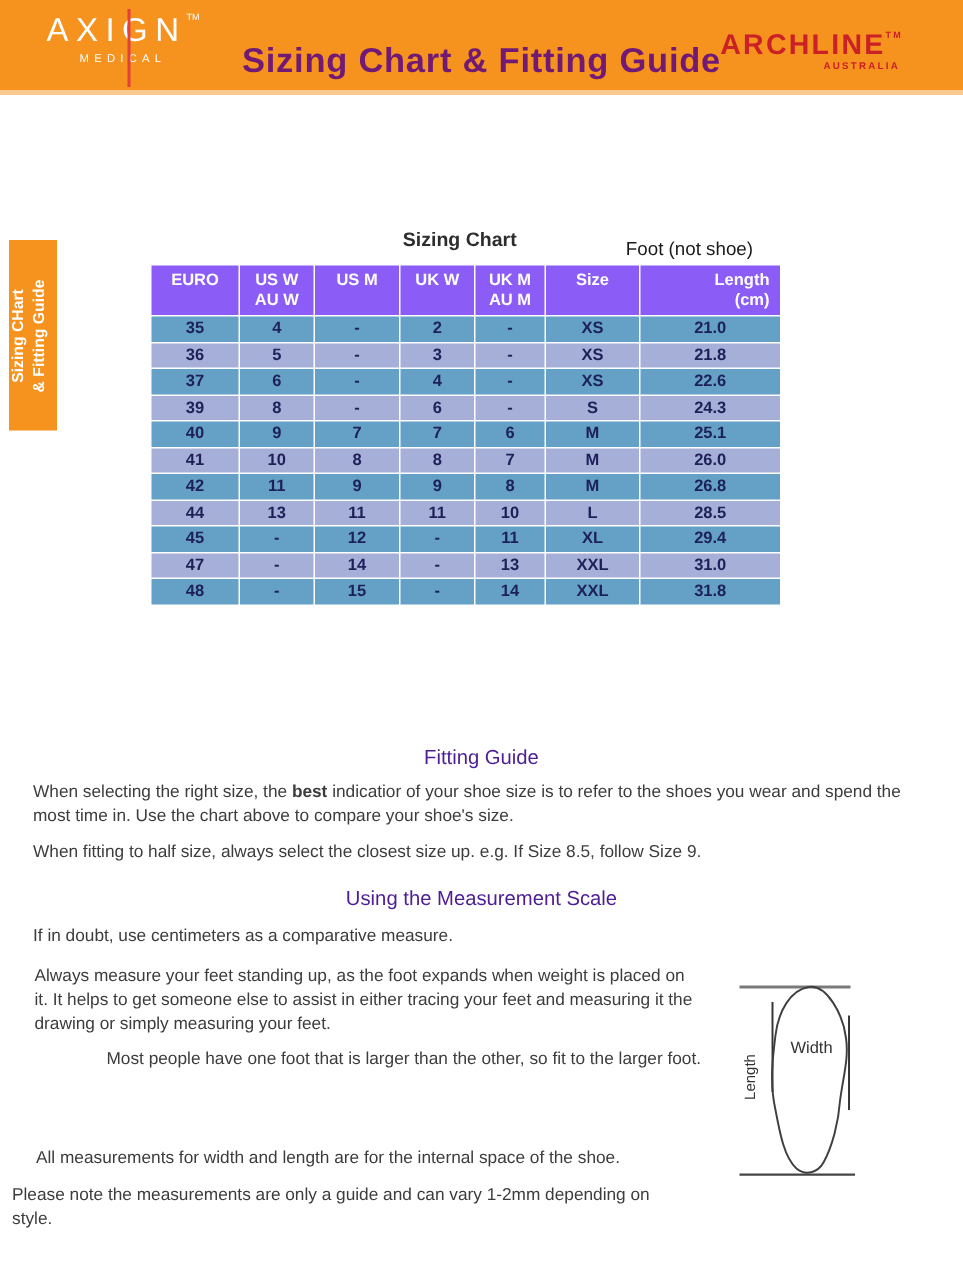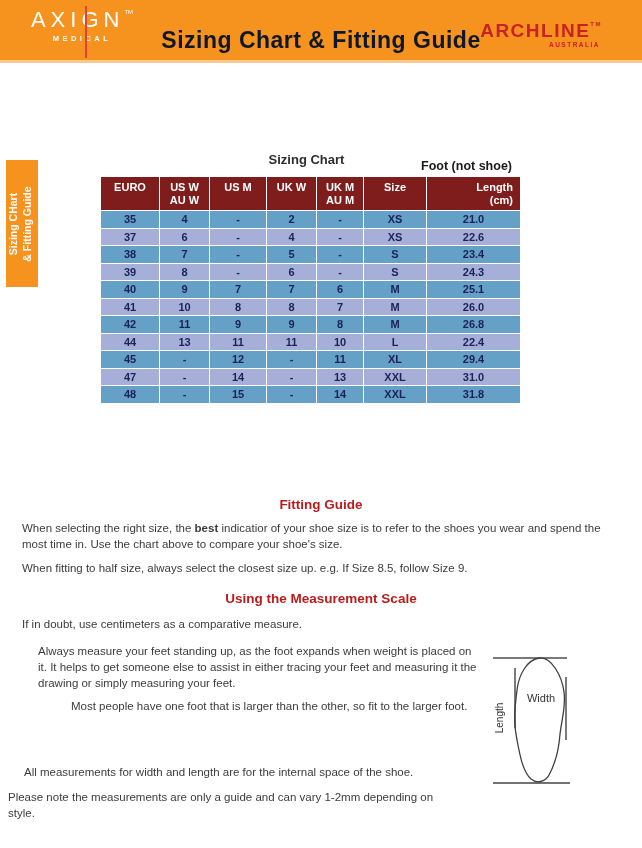--- a/index.html
+++ b/index.html
@@ -6,49 +6,49 @@
   body{
     width:642px;height:848px;position:relative;background:#ffffff;
     font-family:"Liberation Sans", sans-serif;overflow:hidden;
   }
   
   .banner{position:absolute;left:0;top:0;width:642px;height:60px;
     background:#F6921E;border-bottom:3px solid #FAC械;border-bottom:3px solid #FAC98F;}
   .axign{position:absolute;left:28px;top:9px;width:108px;text-align:center;color:#fff;}
   .axign-name{font-size:22px;letter-spacing:5px;font-weight:400;line-height:1;}
   .axign-tm{font-size:6px;vertical-align:top;letter-spacing:0;}
-  .axign-sub{font-size:7.5px;font-weight:bold;letter-spacing:3.5px;margin-top:3px;}
+  .axign-sub{font-size:7.5px;font-weight:normal;letter-spacing:3.5px;margin-top:3px;}
   .axign-line{position:absolute;left:57px;top:-3px;width:2px;height:52px;background:#E2403A;}
   .banner-title{position:absolute;left:0;top:27px;width:642px;text-align:center;
-    color:#0f172a;font-size:23px;font-weight:bold;letter-spacing:0.5px;}
+    color:#701a75;font-size:23px;font-weight:bold;letter-spacing:0.5px;}
   .archline{position:absolute;right:40px;top:21px;text-align:right;color:#CB2026;}
   .archline-name{font-size:19px;font-weight:bold;letter-spacing:1.5px;line-height:1;}
   .archline-tm{font-size:6px;vertical-align:top;}
   .archline-sub{font-size:6.5px;font-weight:bold;letter-spacing:1.5px;margin-top:1px;margin-right:2px;}
   
   .side-tab{position:absolute;left:6px;top:160px;width:32px;height:127px;background:#F6921E;}
   .side-tab-inner{position:absolute;left:-47px;top:48px;width:127px;height:32px;
     transform:rotate(-90deg);text-align:center;color:#fff;font-weight:bold;
     font-size:10.5px;line-height:1.3;}
   
   .chart-title{position:absolute;left:100px;top:152px;width:413px;text-align:center;
     font-size:13px;font-weight:bold;color:#2d2d2d;}
-  .foot-note{position:absolute;right:130px;top:159px;font-size:12.5px;font-weight:bold;color:#1a1a1a;}
+  .foot-note{position:absolute;right:140px;top:159px;font-size:12.5px;font-weight:normal;color:#1a1a1a;}
   table.sizing{position:absolute;left:100px;top:176px;width:413px;
     border-collapse:separate;border-spacing:1px;table-layout:fixed;}
-  table.sizing th{background:#7f1d1d;color:#ffffff;font-size:11px;font-weight:bold;
+  table.sizing th{background:#8b5cf6;color:#ffffff;font-size:11px;font-weight:bold;
     vertical-align:top;padding:4px 0 3px 0;line-height:1.2;text-align:center;}
   table.sizing th.col-length{text-align:right;padding-right:7px;}
   table.sizing td{font-size:11px;font-weight:bold;color:#1d2158;text-align:center;
     height:16.5px;padding:0;line-height:16.5px;}
   table.sizing tbody tr:nth-child(odd) td{background:#65A0C6;}
   table.sizing tbody tr:nth-child(even) td{background:#A6AFD8;}
   
   .h-center{position:absolute;left:0;width:642px;text-align:center;
-    font-size:13.5px;font-weight:bold;color:#b91c1c;}
+    font-size:13.5px;font-weight:normal;color:#4c1d95;}
   .para{position:absolute;font-size:11.5px;color:#3c3c3c;line-height:1.38;}
   
   .foot-diagram{position:absolute;left:486px;top:646px;}
 </style>
 </head>
 <body>
 
 <div class="banner">
   <div class="axign">
     <div class="axign-name"><span>AXIGN</span><span class="axign-tm">TM</span></div>
@@ -97,36 +97,36 @@
       <tr>
         <td>35</td>
         <td>4</td>
         <td>-</td>
         <td>2</td>
         <td>-</td>
         <td>XS</td>
         <td class="col-length">21.0</td>
       </tr>
       <tr>
+        <td>36</td>
+        <td>5</td>
+        <td>-</td>
+        <td>3</td>
+        <td>-</td>
+        <td>XS</td>
+        <td class="col-length">21.8</td>
+      </tr>
+      <tr>
         <td>37</td>
         <td>6</td>
         <td>-</td>
         <td>4</td>
         <td>-</td>
         <td>XS</td>
         <td class="col-length">22.6</td>
-      </tr>
-      <tr>
-        <td>38</td>
-        <td>7</td>
-        <td>-</td>
-        <td>5</td>
-        <td>-</td>
-        <td>S</td>
-        <td class="col-length">23.4</td>
       </tr>
       <tr>
         <td>39</td>
         <td>8</td>
         <td>-</td>
         <td>6</td>
         <td>-</td>
         <td>S</td>
         <td class="col-length">24.3</td>
       </tr>
@@ -157,21 +157,21 @@
         <td>M</td>
         <td class="col-length">26.8</td>
       </tr>
       <tr>
         <td>44</td>
         <td>13</td>
         <td>11</td>
         <td>11</td>
         <td>10</td>
         <td>L</td>
-        <td class="col-length">22.4</td>
+        <td class="col-length">28.5</td>
       </tr>
       <tr>
         <td>45</td>
         <td>-</td>
         <td>12</td>
         <td>-</td>
         <td>11</td>
         <td>XL</td>
         <td class="col-length">29.4</td>
       </tr>
@@ -198,21 +198,21 @@
 
 <div class="h-center" style="top:497px;">Fitting Guide</div>
 
 <div class="para" style="top:521px;left:22px;width:600px;"><span>When selecting the right size, the </span><b>best</b><span> indicatior of your shoe size is to refer to the shoes you wear and spend the most time in. Use the chart above to compare your shoe's size.</span></div>
 
 <div class="para" style="top:561px;left:22px;width:600px;">When fitting to half size, always select the closest size up. e.g. If Size 8.5, follow Size 9.</div>
 
 <div class="h-center" style="top:591px;">Using the Measurement Scale</div>
 
 <div class="para" style="top:617px;left:22px;width:600px;">If in doubt, use centimeters as a comparative measure.</div>
-<div class="para" style="top:644px;left:23px;width:445px;margin-left:15px;">Always measure your feet standing up, as the foot expands when weight is placed on it. It helps to get someone else to assist in either tracing your feet and measuring it the drawing or simply measuring your feet.</div>
+<div class="para" style="top:644px;left:23px;width:445px;">Always measure your feet standing up, as the foot expands when weight is placed on it. It helps to get someone else to assist in either tracing your feet and measuring it the drawing or simply measuring your feet.</div>
 <div class="para" style="top:699px;left:25px;width:560px;margin-left:46px;">Most people have one foot that is larger than the other, so fit to the larger foot.</div>
 <div class="para" style="top:765px;left:24px;width:580px;">All measurements for width and length are for the internal space of the shoe.</div>
 <div class="para" style="top:790px;left:8px;width:440px;">Please note the measurements are only a guide and can vary 1-2mm depending on style.</div>
 
 <svg class="foot-diagram" width="156" height="152" viewBox="0 0 156 152">
 
   <line x1="7" y1="12" x2="81" y2="12" stroke="#7a7a7a" stroke-width="2"></line>
 
   <line x1="7" y1="137" x2="84" y2="137" stroke="#444444" stroke-width="1.5"></line>
 

